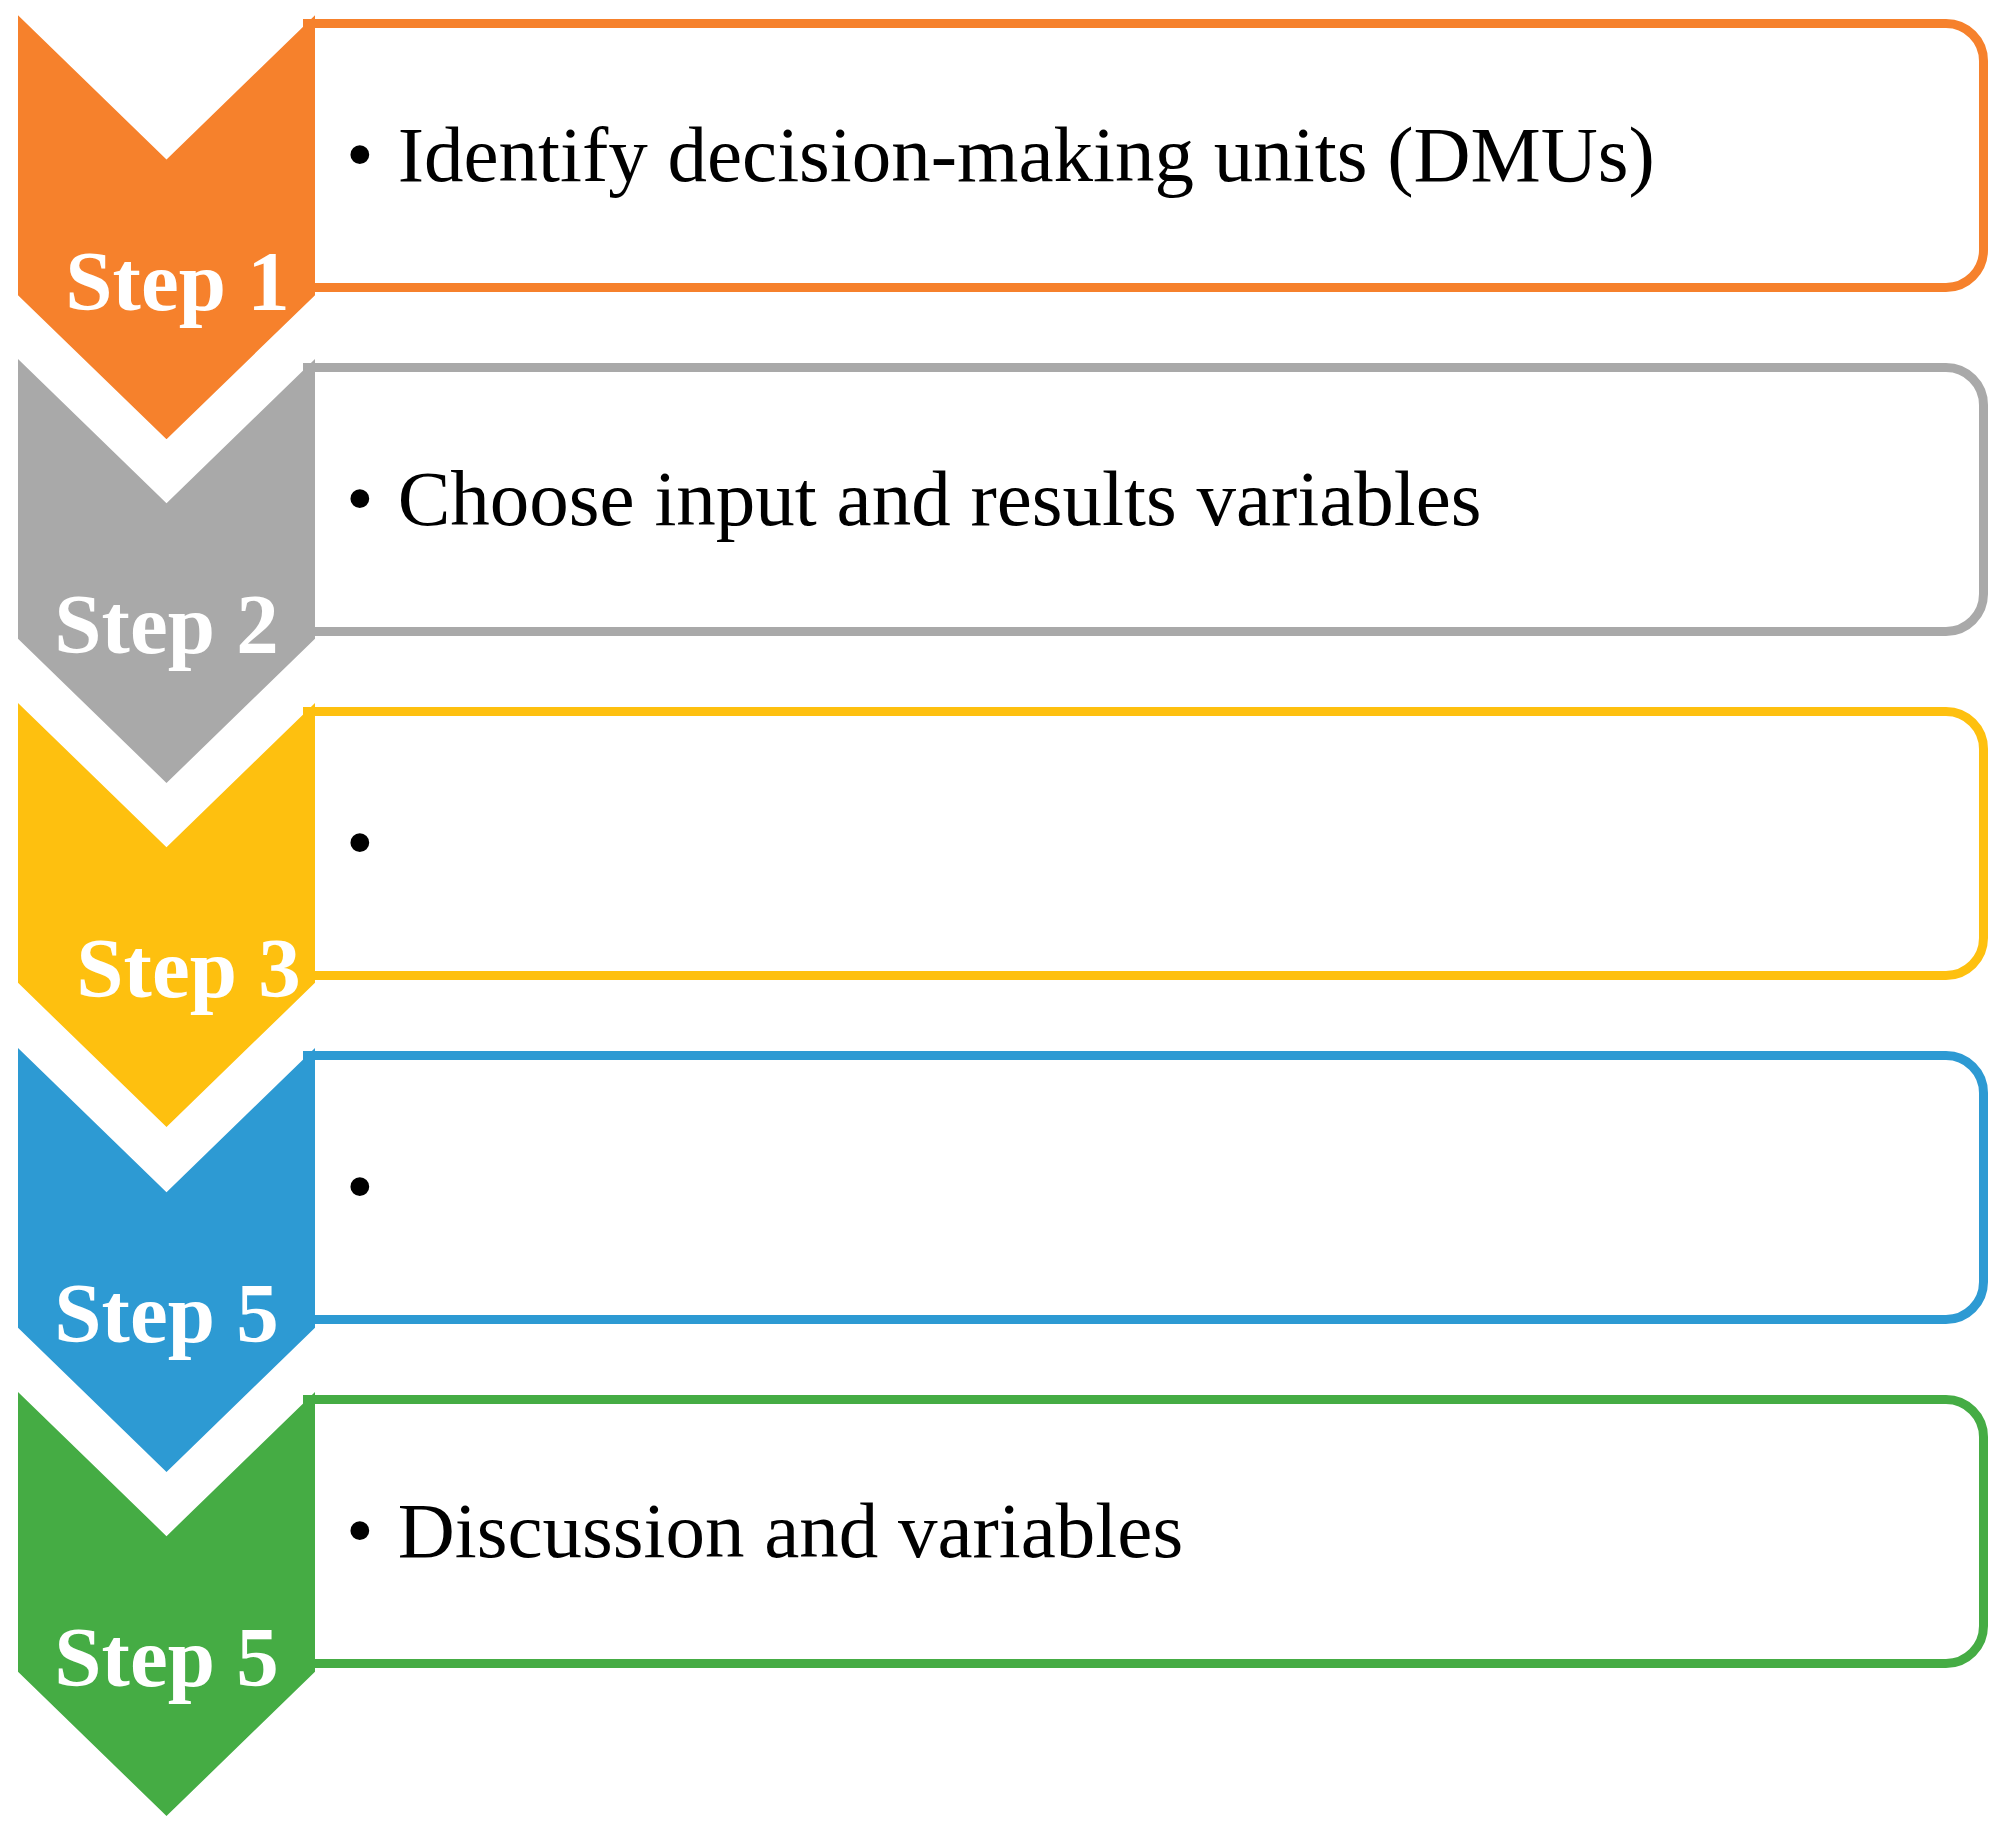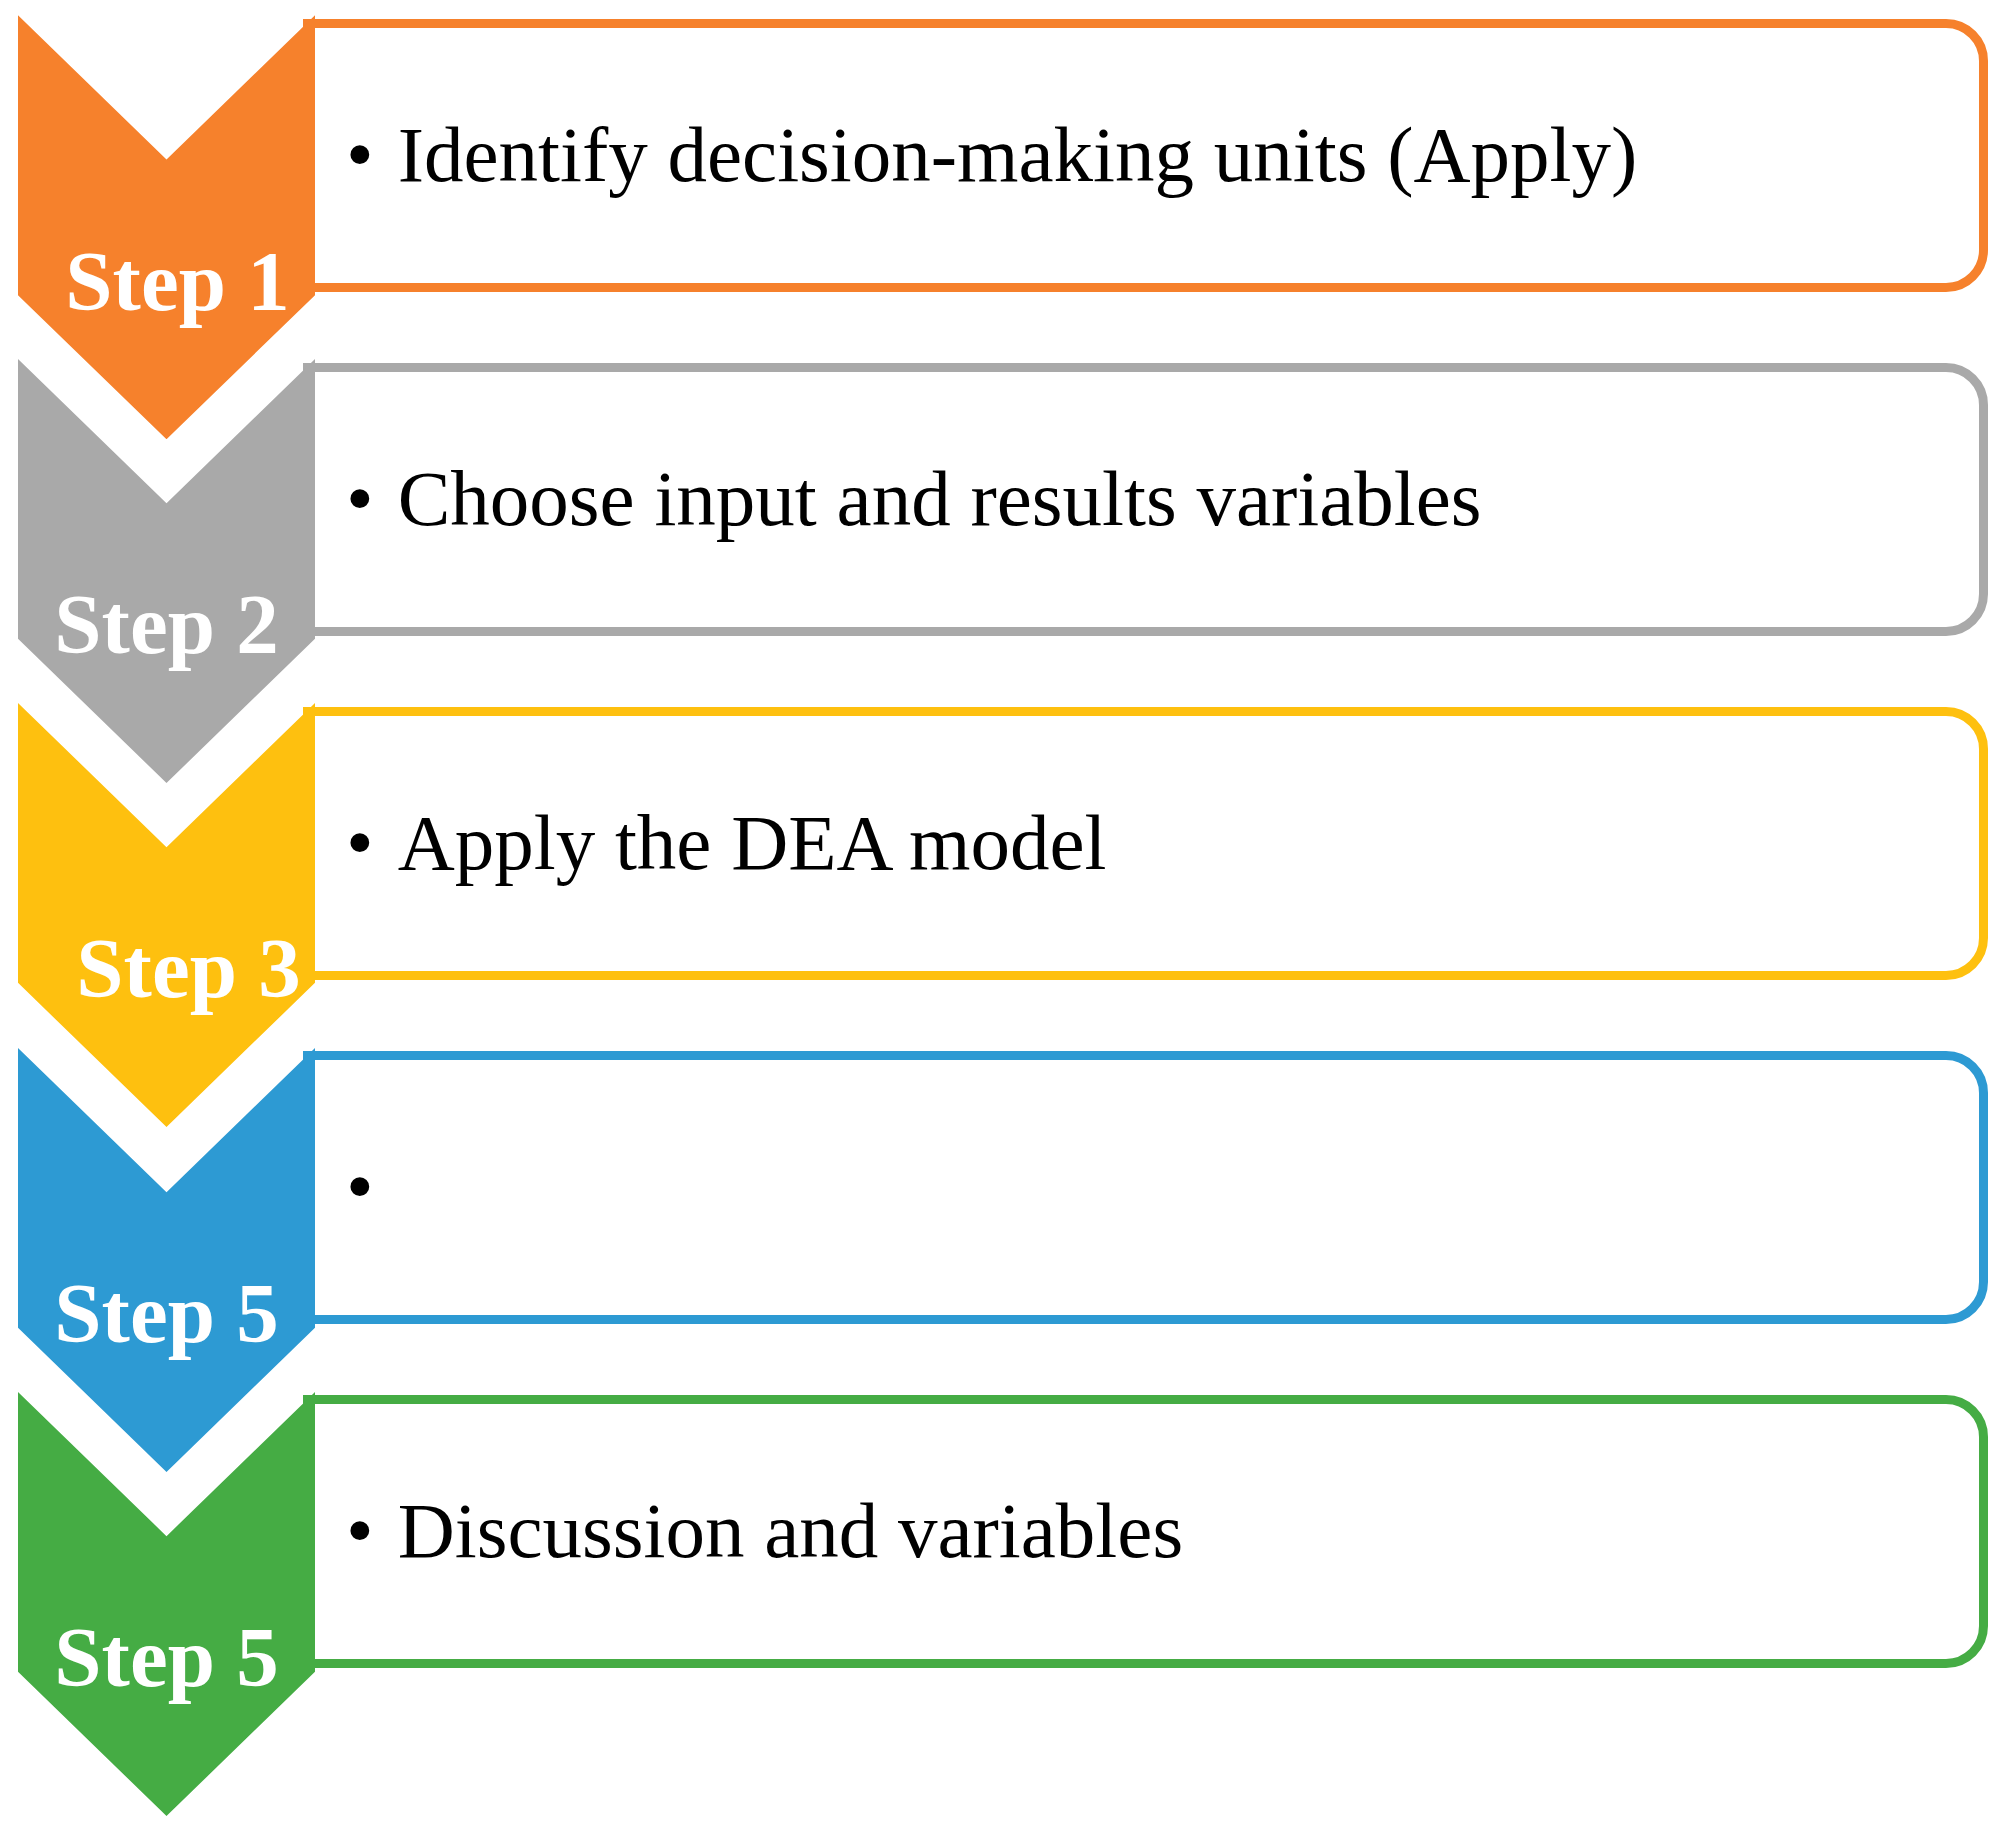--- a/index.html
+++ b/index.html
@@ -65,21 +65,21 @@
 </style>
 </head>
 <body>
 
 <div class="canvas">
 
   <div class="row-0">
     <div class="step-box" style="border-color: rgb(246, 129, 44);">
       <div class="step-text">
         <span class="bullet">•</span>
-        <span>Identify decision-making units (Apply)</span>
+        <span>Identify decision-making units (DMUs)</span>
       </div>
     </div>
     <div class="step-chevron" style="background-color: rgb(246, 129, 44);">
       <span class="step-label">Step 1</span>
     </div>
   </div>
 
   <div class="row-1">
     <div class="step-box" style="border-color: rgb(169, 169, 169);">
       <div class="step-text">
@@ -89,21 +89,20 @@
     </div>
     <div class="step-chevron" style="background-color: rgb(169, 169, 169);">
       <span class="step-label">Step 2</span>
     </div>
   </div>
 
   <div class="row-2">
     <div class="step-box" style="border-color: rgb(254, 192, 15);">
       <div class="step-text">
         <span class="bullet">•</span>
-        <span>Apply the DEA model</span>
       </div>
     </div>
     <div class="step-chevron" style="background-color: rgb(254, 192, 15);">
       <span class="step-label">Step 3</span>
     </div>
   </div>
 
   <div class="row-3">
     <div class="step-box" style="border-color: rgb(45, 154, 211);">
       <div class="step-text">

